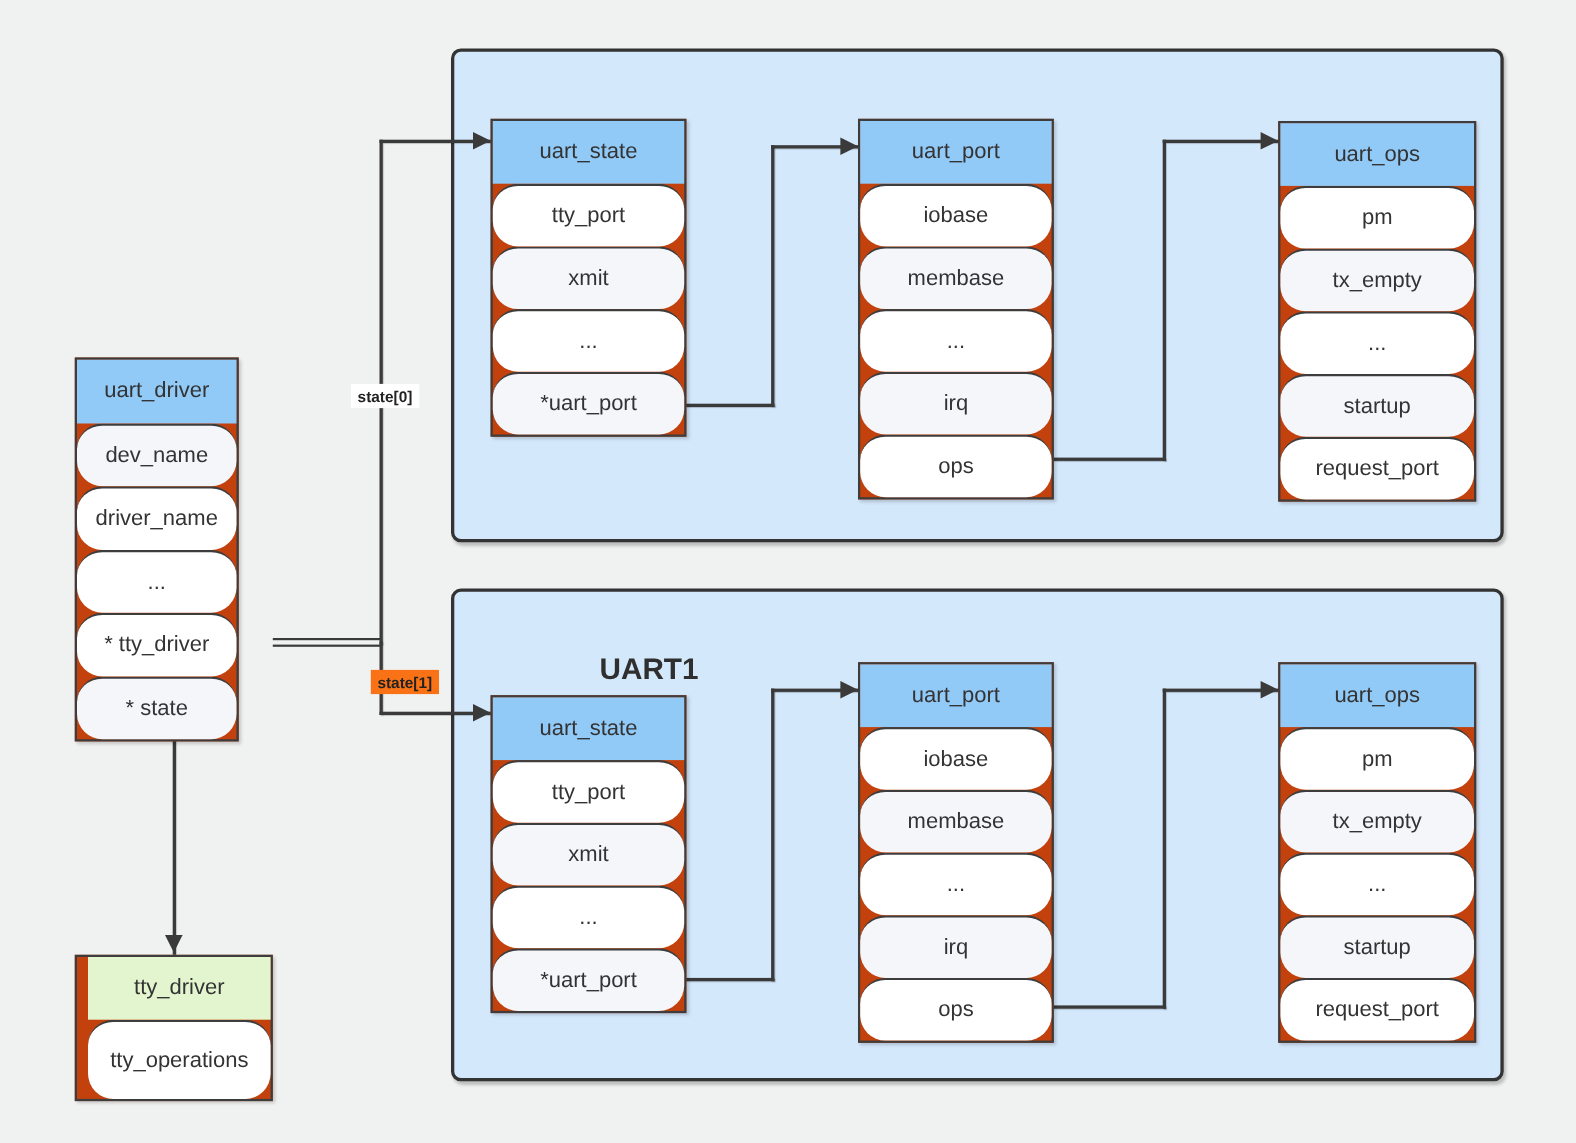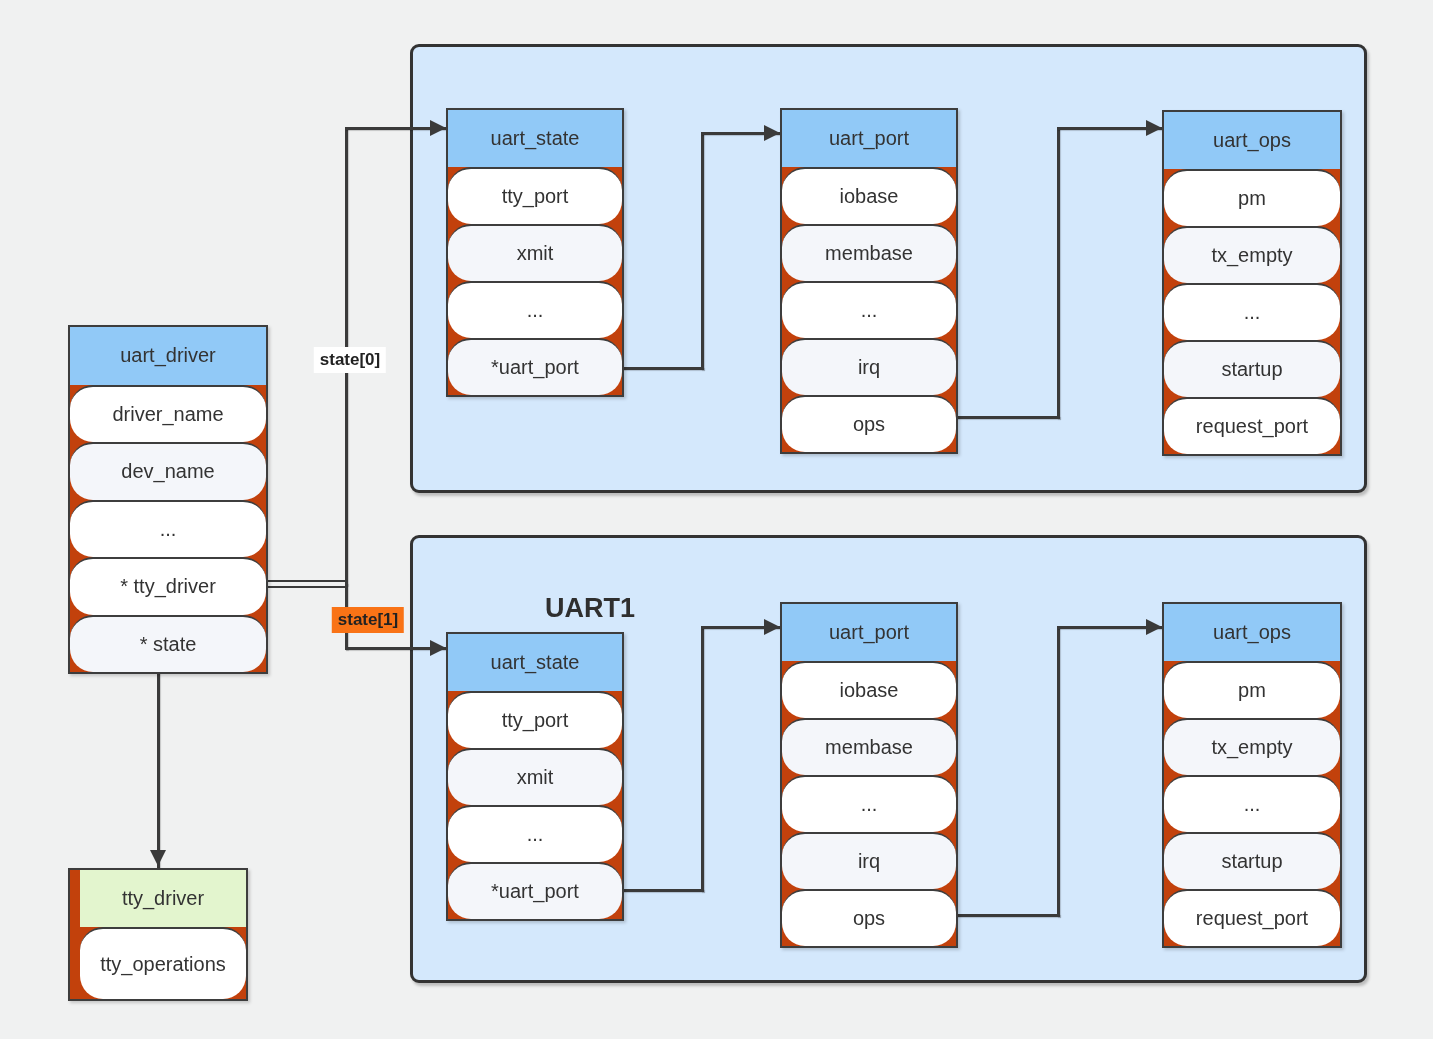--- a/index.html
+++ b/index.html
@@ -75,21 +75,21 @@
     position: absolute;
     width: 0;
     height: 0;
     z-index: 21;
   }
   .edge-label {
     position: absolute;
     transform: translate(-50%, -50%);
     background: #FFFFFF;
     color: #222222;
-    font-size: 17px;
+    font-size: 14px;
     font-weight: 600;
     padding: 3px 6px;
     white-space: nowrap;
     z-index: 40;
   }
 </style>
 </head>
 <body>
 
 <div id="canvas">
@@ -114,24 +114,24 @@
     <div class="seg" style="left: 619.5px; top: 888.5px; width: 84px; height: 3px; background: rgb(58, 58, 58);"></div>
     <div class="seg" style="left: 700.5px; top: 625.5px; width: 3px; height: 266px; background: rgb(58, 58, 58);"></div>
     <div class="seg" style="left: 700.5px; top: 625.5px; width: 81px; height: 3px; background: rgb(58, 58, 58);"></div>
     <div class="arrowhead" style="left: 764px; top: 619px; border-top: 8px solid transparent; border-bottom: 8px solid transparent; border-left: 16px solid rgb(58, 58, 58);"></div>
     <div class="seg" style="left: 952.5px; top: 913.5px; width: 107px; height: 3px; background: rgb(58, 58, 58);"></div>
     <div class="seg" style="left: 1056.5px; top: 625.5px; width: 3px; height: 291px; background: rgb(58, 58, 58);"></div>
     <div class="seg" style="left: 1056.5px; top: 625.5px; width: 107px; height: 3px; background: rgb(58, 58, 58);"></div>
     <div class="arrowhead" style="left: 1146px; top: 619px; border-top: 8px solid transparent; border-bottom: 8px solid transparent; border-left: 16px solid rgb(58, 58, 58);"></div>
     <div class="seg" style="left: 156.5px; top: 668.5px; width: 3px; height: 199px; background: rgb(58, 58, 58);"></div>
     <div class="arrowhead" style="left: 150px; top: 850px; border-left: 8px solid transparent; border-right: 8px solid transparent; border-top: 16px solid rgb(58, 58, 58);"></div>
-    <div class="struct" style="left: 68px; top: 325px; width: 200px; border-color: rgb(61, 61, 61);">
+    <div class="struct" style="left: 68px; top: 325px; width: 149px; border-color: rgb(61, 61, 61);">
       <div class="struct-header" style="height: 57.5px; background: rgb(145, 201, 247);">uart_driver</div>
+      <div class="struct-field" style="height: 57.5px; background: rgb(244, 246, 250); border-top-color: rgb(61, 61, 61);">dev_name</div>
       <div class="struct-field" style="height: 57.5px; background: rgb(255, 255, 255); border-top-color: rgb(61, 61, 61);">driver_name</div>
-      <div class="struct-field" style="height: 57.5px; background: rgb(244, 246, 250); border-top-color: rgb(61, 61, 61);">dev_name</div>
       <div class="struct-field" style="height: 57.5px; background: rgb(255, 255, 255); border-top-color: rgb(61, 61, 61);">...</div>
       <div class="struct-field" style="height: 57.5px; background: rgb(255, 255, 255); border-top-color: rgb(61, 61, 61);">* tty_driver</div>
       <div class="struct-field" style="height: 57.5px; background: rgb(244, 246, 250); border-top-color: rgb(61, 61, 61);">* state</div>
     </div>
     <div class="struct" style="left: 446px; top: 108px; width: 178px; border-color: rgb(61, 61, 61);">
       <div class="struct-header" style="height: 57px; background: rgb(145, 201, 247);">uart_state</div>
       <div class="struct-field" style="height: 57px; background: rgb(255, 255, 255); border-top-color: rgb(61, 61, 61);">tty_port</div>
       <div class="struct-field" style="height: 57px; background: rgb(244, 246, 250); border-top-color: rgb(61, 61, 61);">xmit</div>
       <div class="struct-field" style="height: 57px; background: rgb(255, 255, 255); border-top-color: rgb(61, 61, 61);">...</div>
       <div class="struct-field" style="height: 57px; background: rgb(244, 246, 250); border-top-color: rgb(61, 61, 61);">*uart_port</div>

